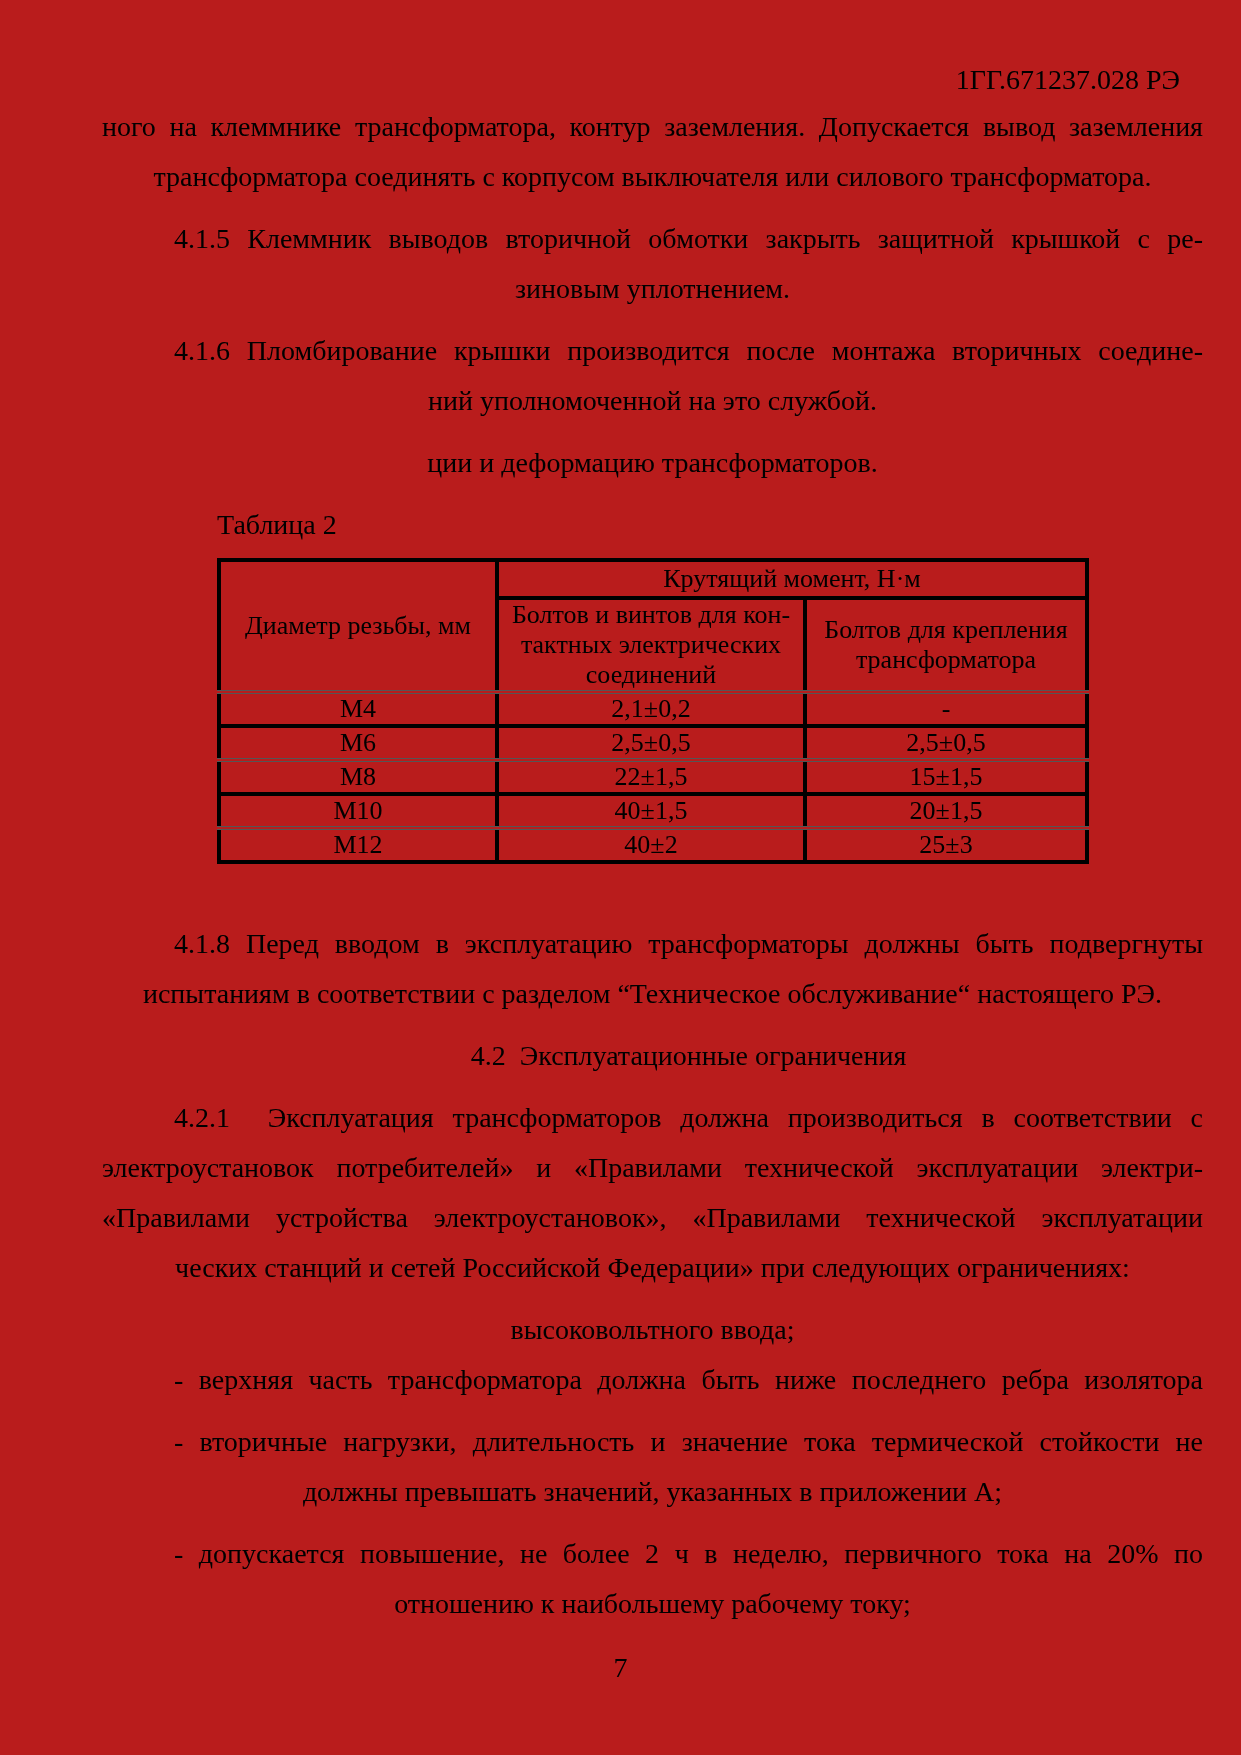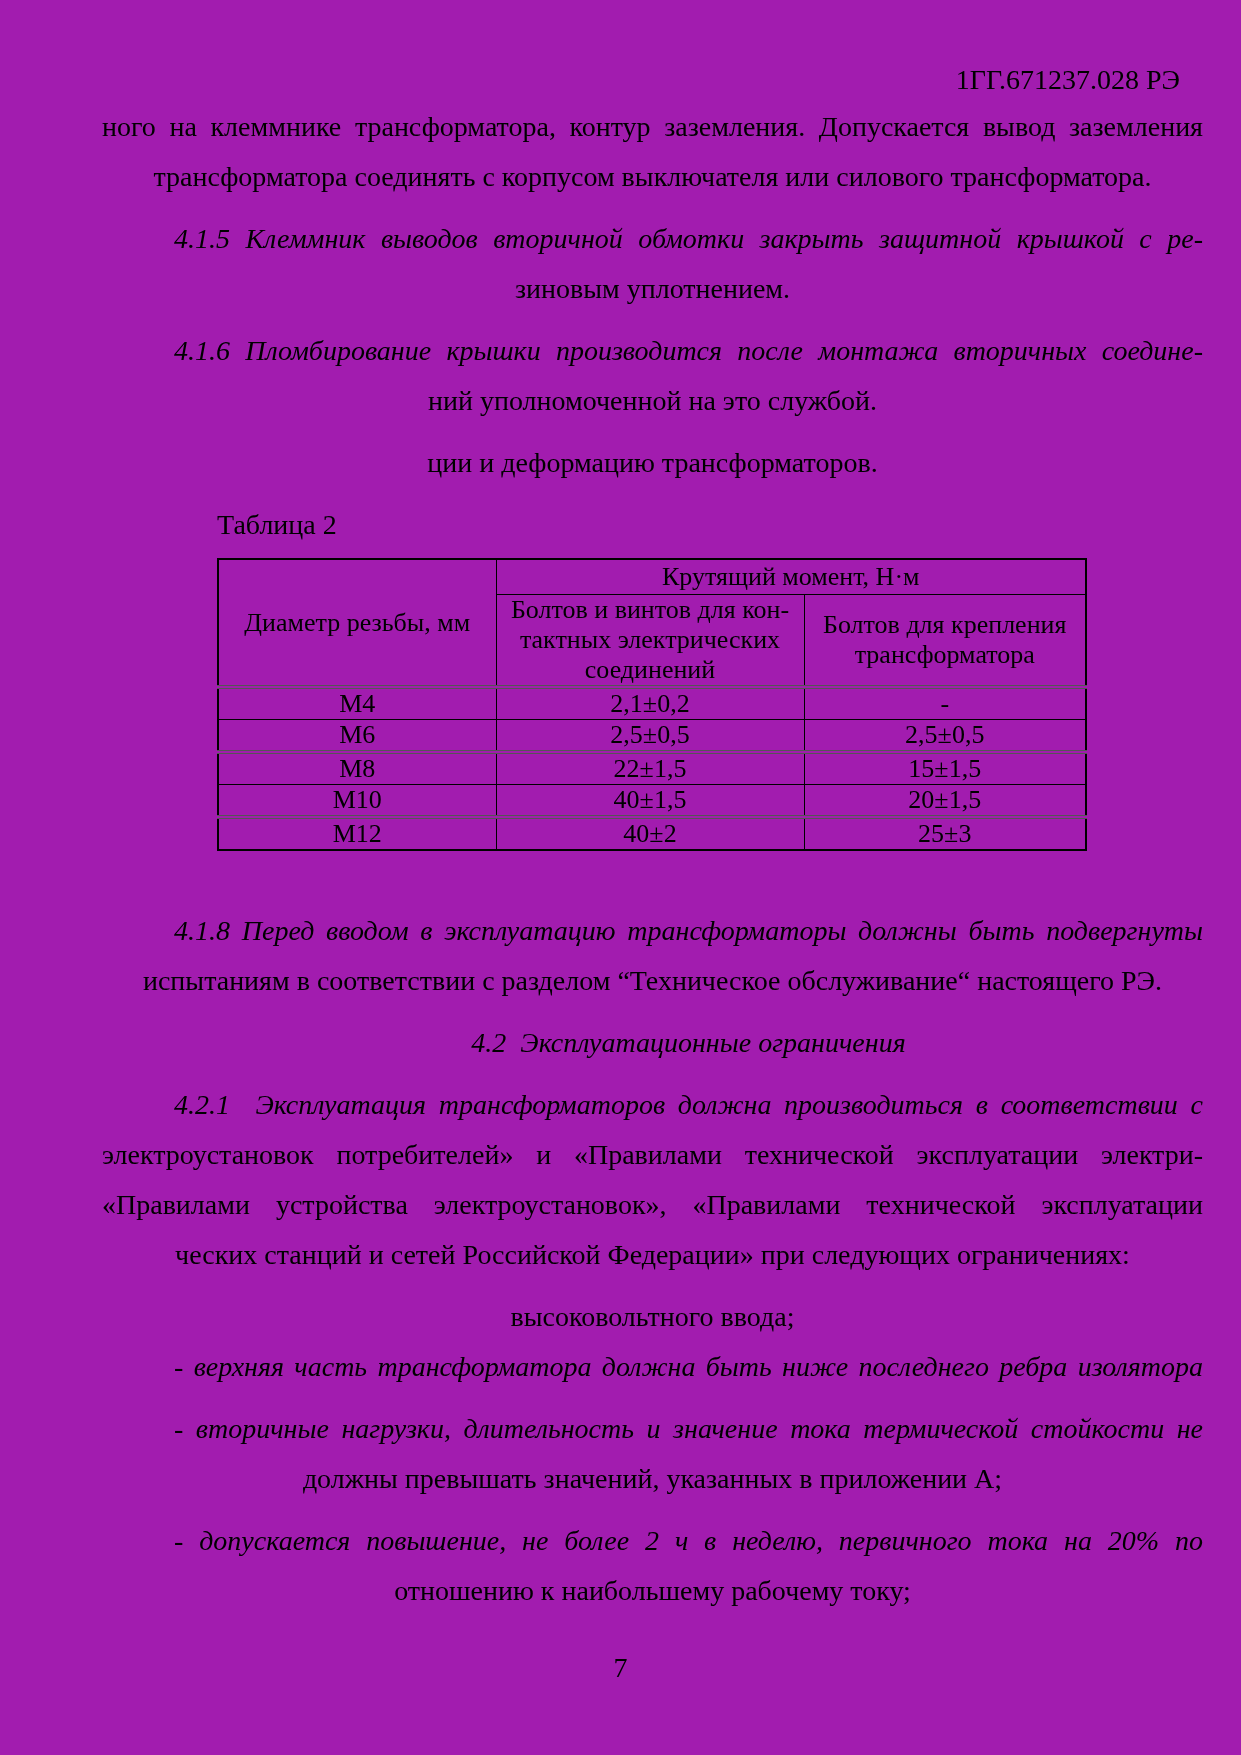--- a/index.html
+++ b/index.html
@@ -1,51 +1,51 @@
 <!DOCTYPE html>
 <html><head>
 <meta charset="utf-8">
 <style>
   html,body { margin:0; padding:0; background:#e8e8e8; }
   .page {
     position:relative;
     width:1241px; height:1755px;
     margin:0 auto;
-    background:#a21caf;
+    background:#b91c1c;
     color:#000;
     font-family:"Liberation Serif","DejaVu Serif",serif;
     font-size:28px;
     overflow:hidden;
   }
   .docnum {
     position:absolute; top:64px; right:61px;
     font-size:28px; white-space:nowrap;
   }
   .content {
     position:absolute; left:90px; top:90px; width:1125px;
     line-height:50px;
   }
   .para { margin:12px; }
   .line { text-align:center; }
   .line.just { text-align:justify; text-align-last:justify; }
-  .line.ind { text-indent:72px;font-style:italic; }
+  .line.ind { text-indent:72px; }
   .caption { margin:12px 0 8px 127px; }
   .bottom { margin-top:55px; }
 
   table.torque {
     border-collapse:collapse;
     table-layout:fixed;
     margin-left:127px;
     width:868px;
     font-size:26px;
     line-height:30px;
     border:2px solid #000;
   }
   table.torque th, table.torque td {
-    border:1px solid #000000;
+    border:4px solid #000000;
     padding:0 4px;
     text-align:center;
     vertical-align:middle;
     font-weight:normal;
   }
   tr.hrow1 th { height:34px; }
   tr.hrow2 th { height:88px; }
   th.prewrap { white-space:pre-line; }
   tbody.tdata tr { height:29px; }
   tbody.tdata tr.sep td { border-top:4px double #555; }

